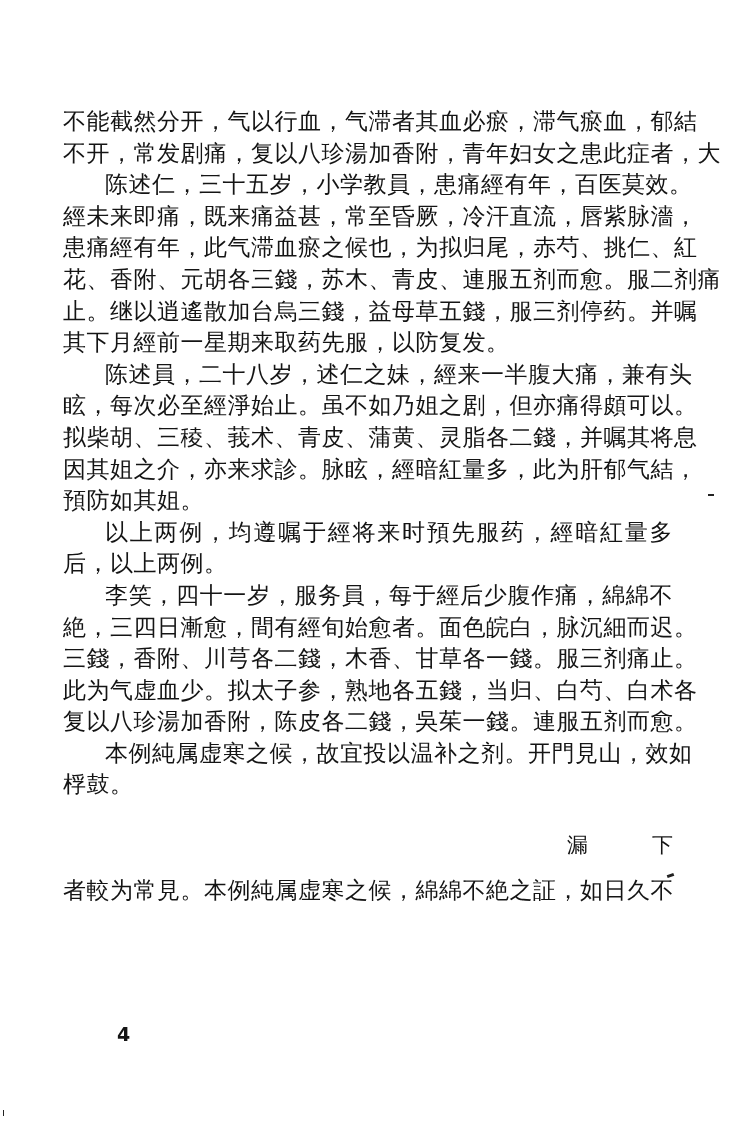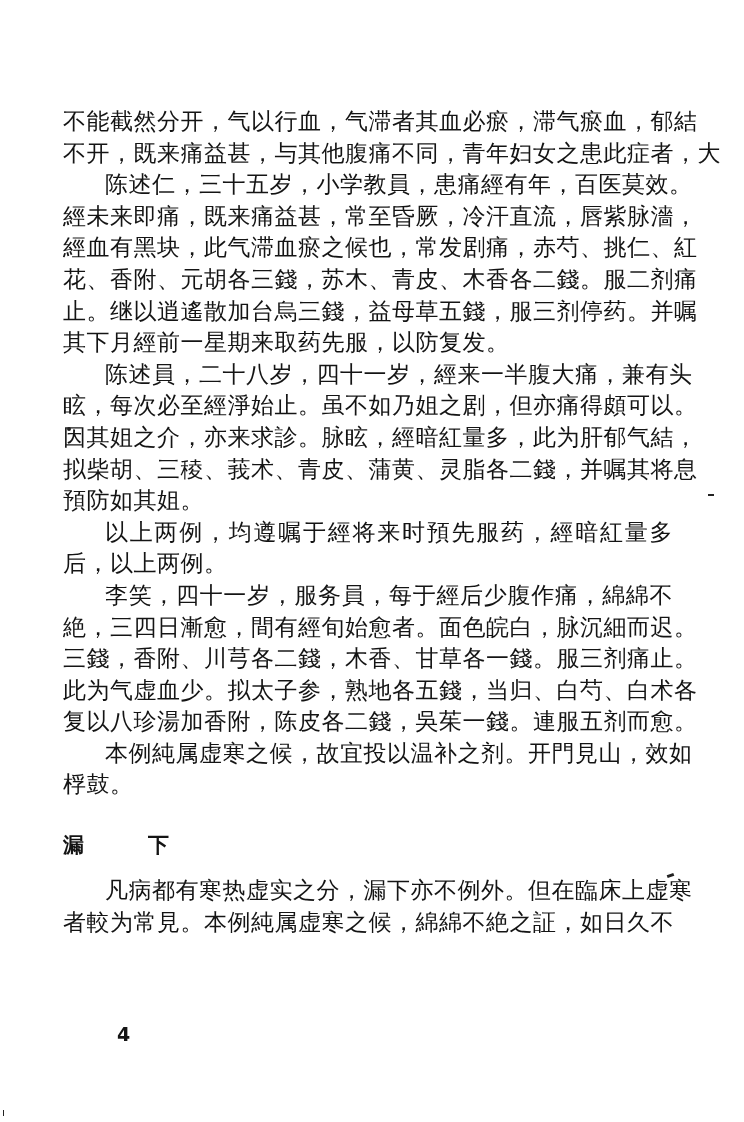--- a/index.html
+++ b/index.html
@@ -3,52 +3,52 @@
 <meta charset="utf-8">
 <style>
   html, body { margin:0; padding:0; background:#ffffff; }
   body { width:744px; height:1122px; position:relative; overflow:hidden; color:#141414;
          font-family:"DejaVu Serif","Liberation Serif",serif; }
   .page { position:absolute; left:63px; top:106px; width:610px; }
   .line { height:31.6px; line-height:31.6px; font-size:23px; white-space:nowrap;
           text-align:justify; text-align-last:justify; letter-spacing:0.5px; }
   .line.last { text-align-last:left; }
   .line.indent { padding-left:42px; }
-  .heading { height:52px; line-height:52px; text-align:left; font-size:21px; font-weight:bold;
+  .heading { height:52px; line-height:52px; text-align:right; font-size:21px; font-weight:normal;
              margin-top:18px; margin-bottom:4px; }
   .heading span { display:inline-block; }
   .heading .gap { width:64px; }
   .pagenum { position:absolute; left:117px; top:1023px; font-size:19px; font-weight:bold;
              font-family:"DejaVu Sans","Liberation Sans",sans-serif; }
   .mark { position:absolute; background:#222; }
 </style>
 </head>
 <body>
 
 <div class="page">
 
   <div>
     <div class="line">不能截然分开，气以行血，气滞者其血必瘀，滞气瘀血，郁結</div>
-    <div class="line">不开，既来痛益甚，与其他腹痛不同，青年妇女之患此症者，大</div>
+    <div class="line">不开，常发剧痛，复以八珍湯加香附，青年妇女之患此症者，大</div>
   </div>
 
   <div>
     <div class="line indent">陈述仁，三十五岁，小学教員，患痛經有年，百医莫效。</div>
     <div class="line">經未来即痛，既来痛益甚，常至昏厥，冷汗直流，唇紫脉濇，</div>
-    <div class="line">經血有黑块，此气滞血瘀之候也，常发剧痛，赤芍、挑仁、紅</div>
-    <div class="line">花、香附、元胡各三錢，苏木、青皮、木香各二錢。服二剂痛</div>
+    <div class="line">患痛經有年，此气滞血瘀之候也，为拟归尾，赤芍、挑仁、紅</div>
+    <div class="line">花、香附、元胡各三錢，苏木、青皮、連服五剂而愈。服二剂痛</div>
     <div class="line">止。继以逍遙散加台烏三錢，益母草五錢，服三剂停药。并嘱</div>
     <div class="line last">其下月經前一星期来取药先服，以防复发。</div>
   </div>
 
   <div>
-    <div class="line indent">陈述員，二十八岁，四十一岁，經来一半腹大痛，兼有头</div>
+    <div class="line indent">陈述員，二十八岁，述仁之妹，經来一半腹大痛，兼有头</div>
     <div class="line">眩，每次必至經淨始止。虽不如乃姐之剧，但亦痛得頗可以。</div>
+    <div class="line">拟柴胡、三稜、莪术、青皮、蒲黄、灵脂各二錢，并嘱其将息</div>
     <div class="line">因其姐之介，亦来求診。脉眩，經暗紅量多，此为肝郁气結，</div>
-    <div class="line">拟柴胡、三稜、莪术、青皮、蒲黄、灵脂各二錢，并嘱其将息</div>
     <div class="line last">預防如其姐。</div>
   </div>
 
   <div>
     <div class="line indent">以上两例，均遵嘱于經将来时預先服药，經暗紅量多</div>
     <div class="line last">后，以上两例。</div>
   </div>
 
   <div>
     <div class="line indent">李笑，四十一岁，服务員，每于經后少腹作痛，綿綿不</div>
@@ -61,21 +61,20 @@
   <div>
     <div class="line indent">本例純属虚寒之候，故宜投以温补之剂。开門見山，效如</div>
     <div class="line last">桴鼓。</div>
   </div>
 
   <div class="heading">
     <span>漏</span><span class="gap"></span><span>下</span>
   </div>
 
   <div>
-    <div class="line indent">凡病都有寒热虚实之分，漏下亦不例外。但在臨床上虚寒</div>
     <div class="line">者較为常見。本例純属虚寒之候，綿綿不絶之証，如日久不</div>
   </div>
 </div>
 
 <div class="pagenum">4</div>
 
 <div class="mark" style="left:708px;top:494px;width:6px;height:2px;"></div>
 <div class="mark" style="left:667px;top:874px;width:7px;height:3px;transform:rotate(-20deg);"></div>
 <div class="mark" style="left:67px;top:427px;width:4px;height:4px;border-radius:50%;"></div>
 <div class="mark" style="left:3px;top:1110px;width:1px;height:6px;"></div>

